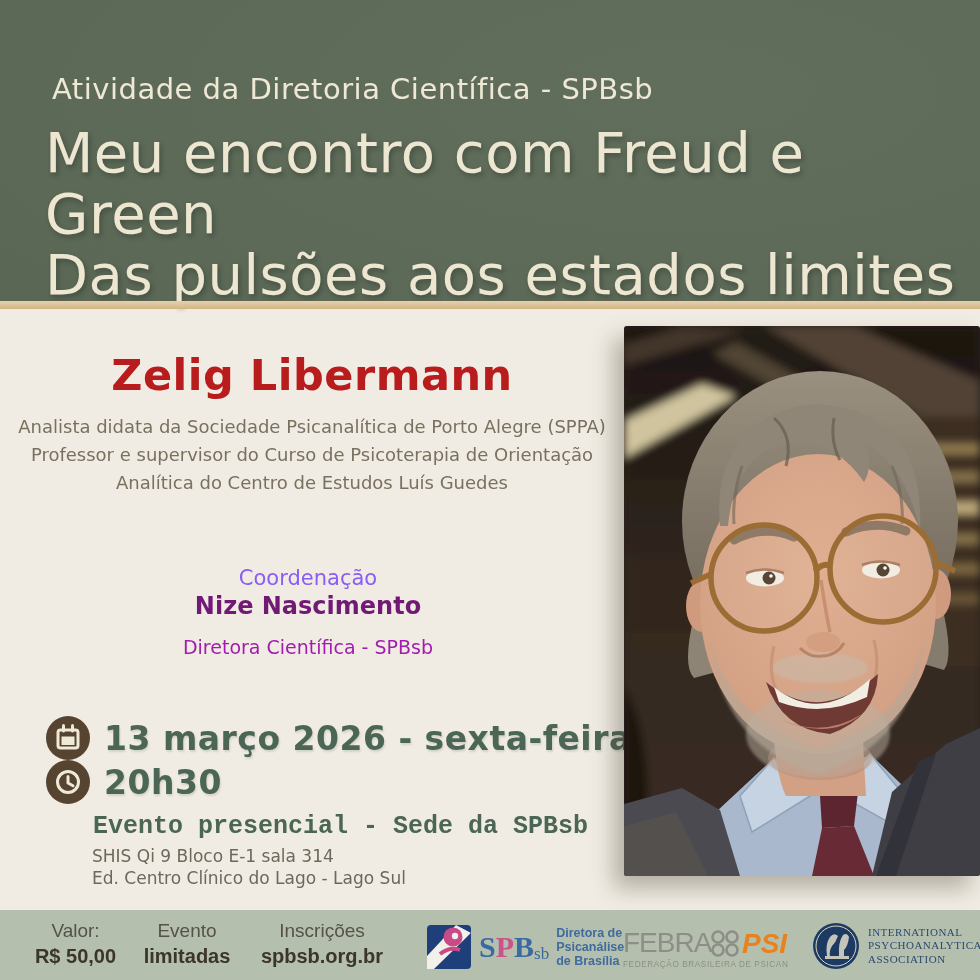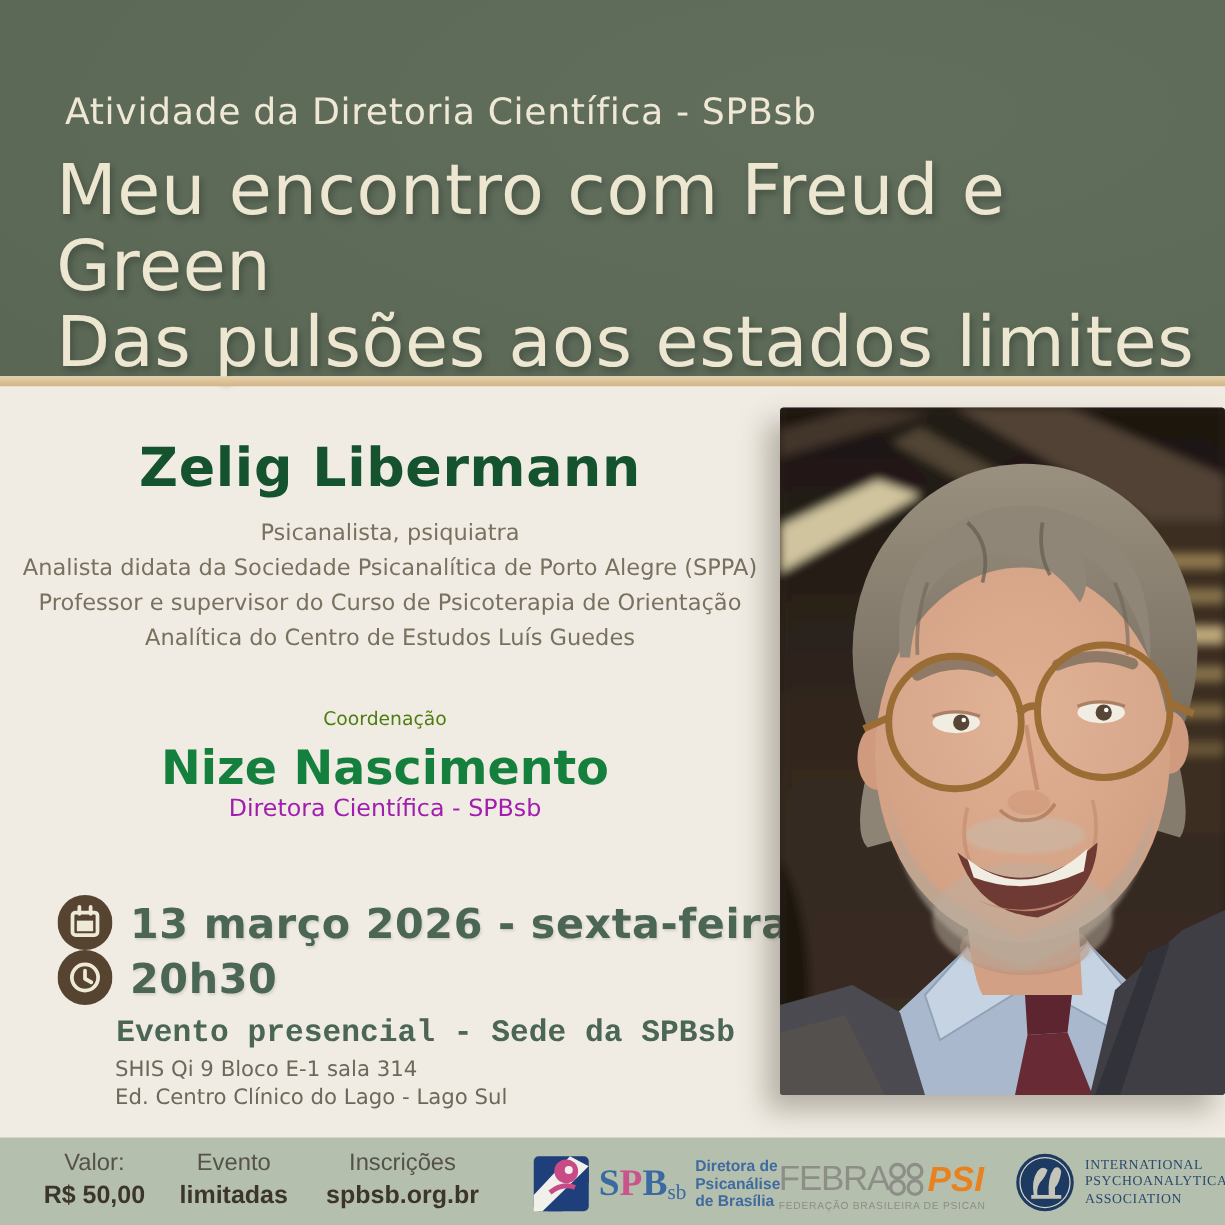--- a/index.html
+++ b/index.html
@@ -25,35 +25,35 @@
     text-shadow:2px 3px 5px rgba(25,35,25,.35);
   }
   .gold-bar{
     position:absolute;left:0;top:301px;width:980px;height:8px;
     background:linear-gradient(#e4cda4,#d3b variable 88);
     background:linear-gradient(#e7d1aa,#d2b487);
   }
   
   .speaker-name{
     position:absolute;left:0;top:350px;width:624px;text-align:center;
-    font-size:43px;font-weight:bold;color:#14532d;
+    font-size:43px;font-weight:bold;color:#b91c1c;
     font-family:"DejaVu Sans",sans-serif;letter-spacing:.5px;
   }
   .speaker-bio{
     position:absolute;left:8px;top:413px;width:608px;text-align:center;
     font-size:18px;line-height:28px;color:#79705f;
     font-family:"DejaVu Sans",sans-serif;
   }
   .coord-label{
     position:absolute;left:0;top:566px;width:616px;text-align:center;
-    font-size:15px;color:#4d7c0f;font-family:"DejaVu Sans",sans-serif;
+    font-size:21px;color:#8b5cf6;font-family:"DejaVu Sans",sans-serif;
   }
   .coord-name{
     position:absolute;left:0;top:592px;width:616px;text-align:center;
-    font-size:38px;font-weight:bold;color:#15803d;
+    font-size:24px;font-weight:bold;color:#701a75;
     font-family:"DejaVu Sans",sans-serif;
   }
   .coord-role{
     position:absolute;left:0;top:636px;width:616px;text-align:center;
     font-size:19px;color:#a21caf;font-family:"DejaVu Sans",sans-serif;
   }
   .info-row{position:absolute;left:46px;display:flex;align-items:center;gap:14px;}
   .row-date{top:716px;}
   .row-time{top:760px;}
   .round-icon{width:44px;height:44px;flex:0 0 44px;}
@@ -110,21 +110,20 @@
     <div class="kicker">Atividade da Diretoria Científica - SPBsb</div>
     <div class="headline">
       <div>Meu encontro com Freud e Green</div>
       <div>Das pulsões aos estados limites</div>
     </div>
   </div>
   <div class="gold-bar"></div>
 
   <div class="speaker-name">Zelig Libermann</div>
   <div class="speaker-bio">
-    <div>Psicanalista, psiquiatra</div>
     <div>Analista didata da Sociedade Psicanalítica de Porto Alegre (SPPA)</div>
     <div>Professor e supervisor do Curso de Psicoterapia de Orientação</div>
     <div>Analítica do Centro de Estudos Luís Guedes</div>
   </div>
 
   <div class="coord-label">Coordenação</div>
   <div class="coord-name">Nize Nascimento</div>
   <div class="coord-role">Diretora Científica - SPBsb</div>
 
   <div class="info-row row-date">

